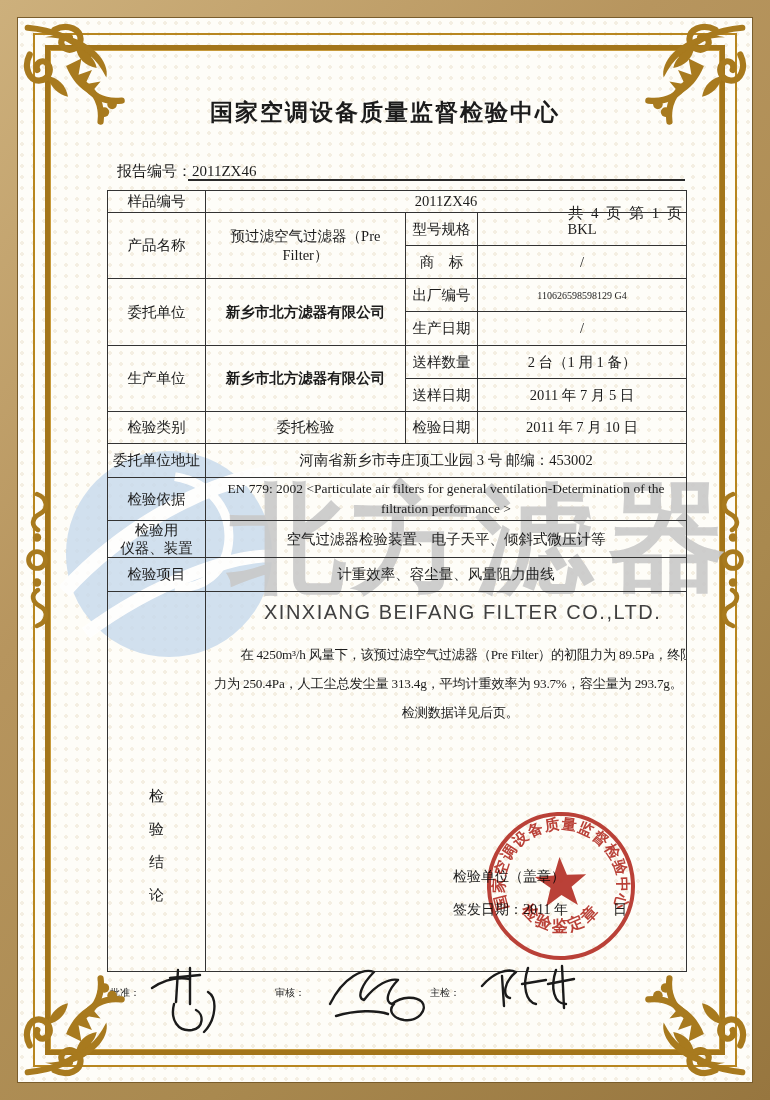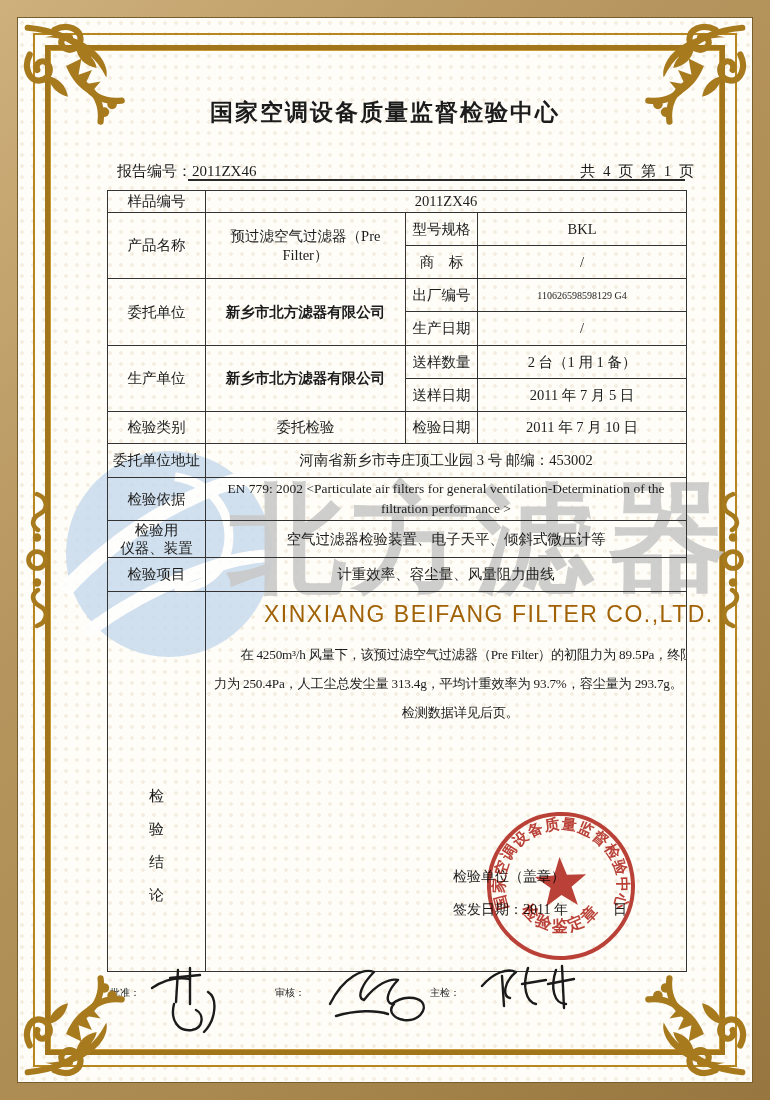--- a/index.html
+++ b/index.html
@@ -19,28 +19,28 @@
   .corner.br{left:633px;top:963px;transform:scale(-1,-1);}
   .edge-orn{position:absolute;width:32px;height:146px;top:487px;z-index:4;}
   .edge-orn.left{left:21px;}
   .edge-orn.right{left:717px;transform:scaleX(-1);}
   
   .wm{position:absolute;z-index:1;}
   .wm-logo{left:60px;top:440px;width:218px;height:224px;opacity:.8;}
   .wm-char{font-family:"Liberation Sans","DejaVu Sans",sans-serif;font-weight:bold;
            font-size:118px;line-height:1;color:#c9c9c9;opacity:.9;}
   .wm-en{left:264px;top:601px;font-family:"Liberation Sans","DejaVu Sans",sans-serif;
-         font-size:23px;letter-spacing:1.5px;color:#a16207;font-weight:500;white-space:nowrap;}
+         font-size:20px;letter-spacing:1.5px;color:#404040;font-weight:500;white-space:nowrap;}
   
   .hdr{position:absolute;left:0;width:100%;text-align:center;z-index:2;}
   .title1{top:97px;font-size:23px;font-weight:bold;letter-spacing:2px;}
   .title2{top:125px;font-size:28px;font-weight:bold;letter-spacing:26px;text-indent:26px;}
   .meta{position:absolute;top:162px;font-size:15px;z-index:2;white-space:nowrap;}
   .meta.no{left:117px;}
-  .meta.pg{right:74px;letter-spacing:2px;}
+  .meta.pg{right:86px;letter-spacing:2px;margin-top:42px;}
   .meta-rule{position:absolute;left:188px;top:179px;width:497px;height:2px;background:#2a2a2a;z-index:2;}
   
   table.rep{position:absolute;left:107px;top:190px;z-index:2;border-collapse:collapse;table-layout:fixed;
             width:579px;background:transparent;font-size:14.5px;}
   table.rep td{border:1.4px solid #333;padding:0 4px;text-align:center;vertical-align:middle;overflow:hidden;}
   td.lab{font-weight:500;}
   td.val-left{text-align:left;padding-left:12px;margin-top:16px;}
   td.en{font-size:13.5px;line-height:1.45;}
   .lab2{line-height:1.25;}
   

